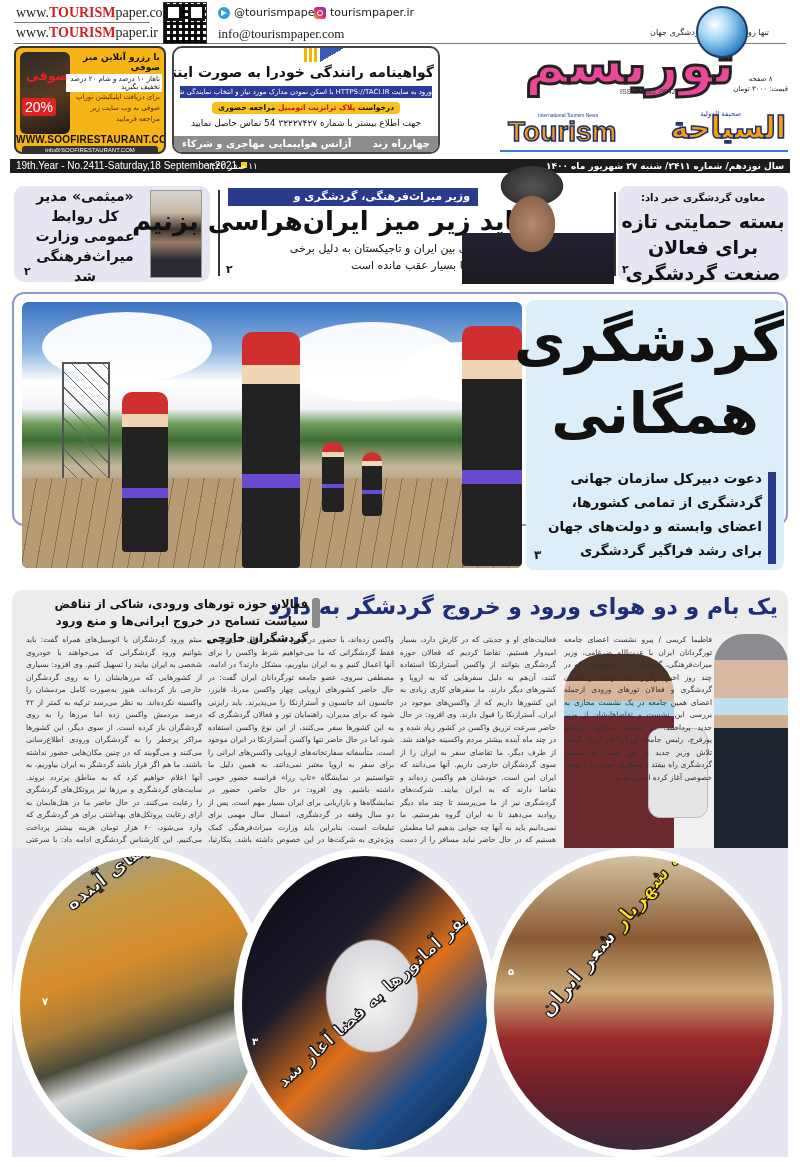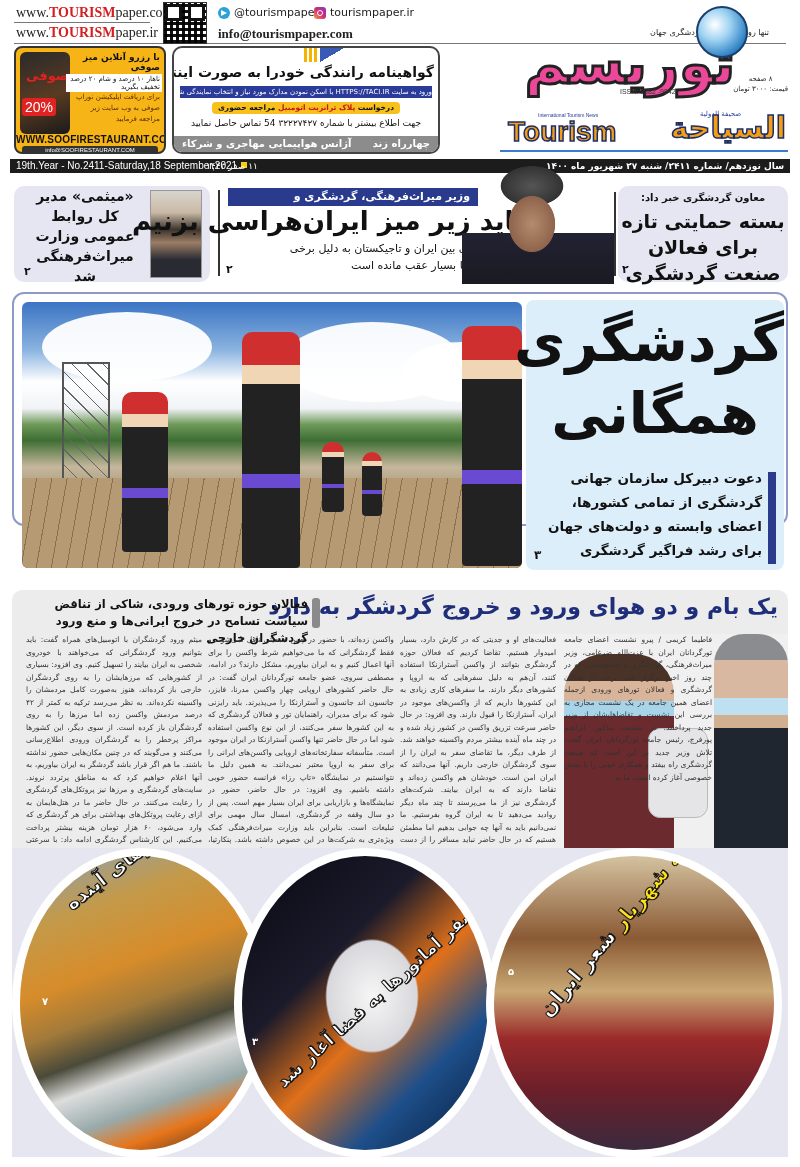--- a/index.html
+++ b/index.html
@@ -14,21 +14,21 @@
         repeating-linear-gradient(90deg,#111 0 3px,#fff 3px 6px),
         repeating-linear-gradient(0deg,#111 0 3px,#fff 3px 6px); background-blend-mode: multiply; border: 1px solid #333; }
   .qr::before, .qr::after { content: ""; position: absolute; width: 11px; height: 11px; border: 3px solid #111; background: #fff; }
   .qr::before { left: 1px; top: 1px; }
   .qr::after { right: 1px; top: 1px; }
   .social { position: absolute; top: 6px; font-size: 11px; color: #222; display: flex; align-items: center; gap: 4px; }
   .tg-ico { width: 12px; height: 12px; border-radius: 50%; background: #2aa1da; position: relative; }
   .tg-ico::after { content: ""; position: absolute; left: 3px; top: 3px; border-left: 6px solid #fff; border-top: 3px solid transparent; border-bottom: 3px solid transparent; }
   .ig-ico { width: 12px; height: 12px; border-radius: 3px; background: linear-gradient(45deg,#f9a13b,#d62976,#7b3fbf); position: relative; }
   .ig-ico::after { content: ""; position: absolute; left: 3px; top: 3px; width: 4px; height: 4px; border: 1px solid #fff; border-radius: 50%; }
-  .email { position: absolute; left: 218px; top: 26px; font-family: "Liberation Serif", serif; font-size: 13px; color: #222; font-weight: bold; }
+  .email { position: absolute; left: 218px; top: 26px; font-family: "Liberation Serif", serif; font-size: 13px; color: #222; }
 
   
   .ad-rest { position: absolute; left: 14px; top: 46px; width: 152px; height: 108px; background: #f6b416; border: 2px solid #333; border-radius: 8px; overflow: hidden; }
   .ad-rest .phone { position: absolute; left: 4px; top: 4px; width: 50px; height: 82px; background: linear-gradient(160deg,#2a2a2a,#5a3b22 55%,#1a1a1a); border-radius: 6px; }
   .ad-rest .phone .pct { position: absolute; left: 2px; top: 46px; background: #e02222; color: #fff; font-weight: normal; font-size: 14px; padding: 1px 3px; border-radius: 3px; font-family: "Liberation Sans", sans-serif; }
   .ad-rest .logo-word { position: absolute; left: 10px; top: 20px; color: #e02222; font-weight: bold; font-size: 13px; }
   .ad-rest .t1 { position: absolute; right: 4px; top: 4px; width: 92px; font-size: 9px; font-weight: bold; text-align: right; direction: rtl; }
   .ad-rest .t2 { position: absolute; right: 2px; top: 26px; width: 96px; font-size: 7px; text-align: right; direction: rtl; background: #fff; padding: 1px 2px; }
   .ad-rest .t3 { position: absolute; right: 4px; top: 44px; width: 92px; font-size: 7px; color: #5a2a00; text-align: right; direction: rtl; line-height: 11px; }
   .ad-rest .site { position: absolute; left: 0; right: 0; top: 86px; text-align: center; font-family: "Liberation Sans", sans-serif; font-weight: bold; font-size: 10px; color: #111; letter-spacing: 0.2px; }

